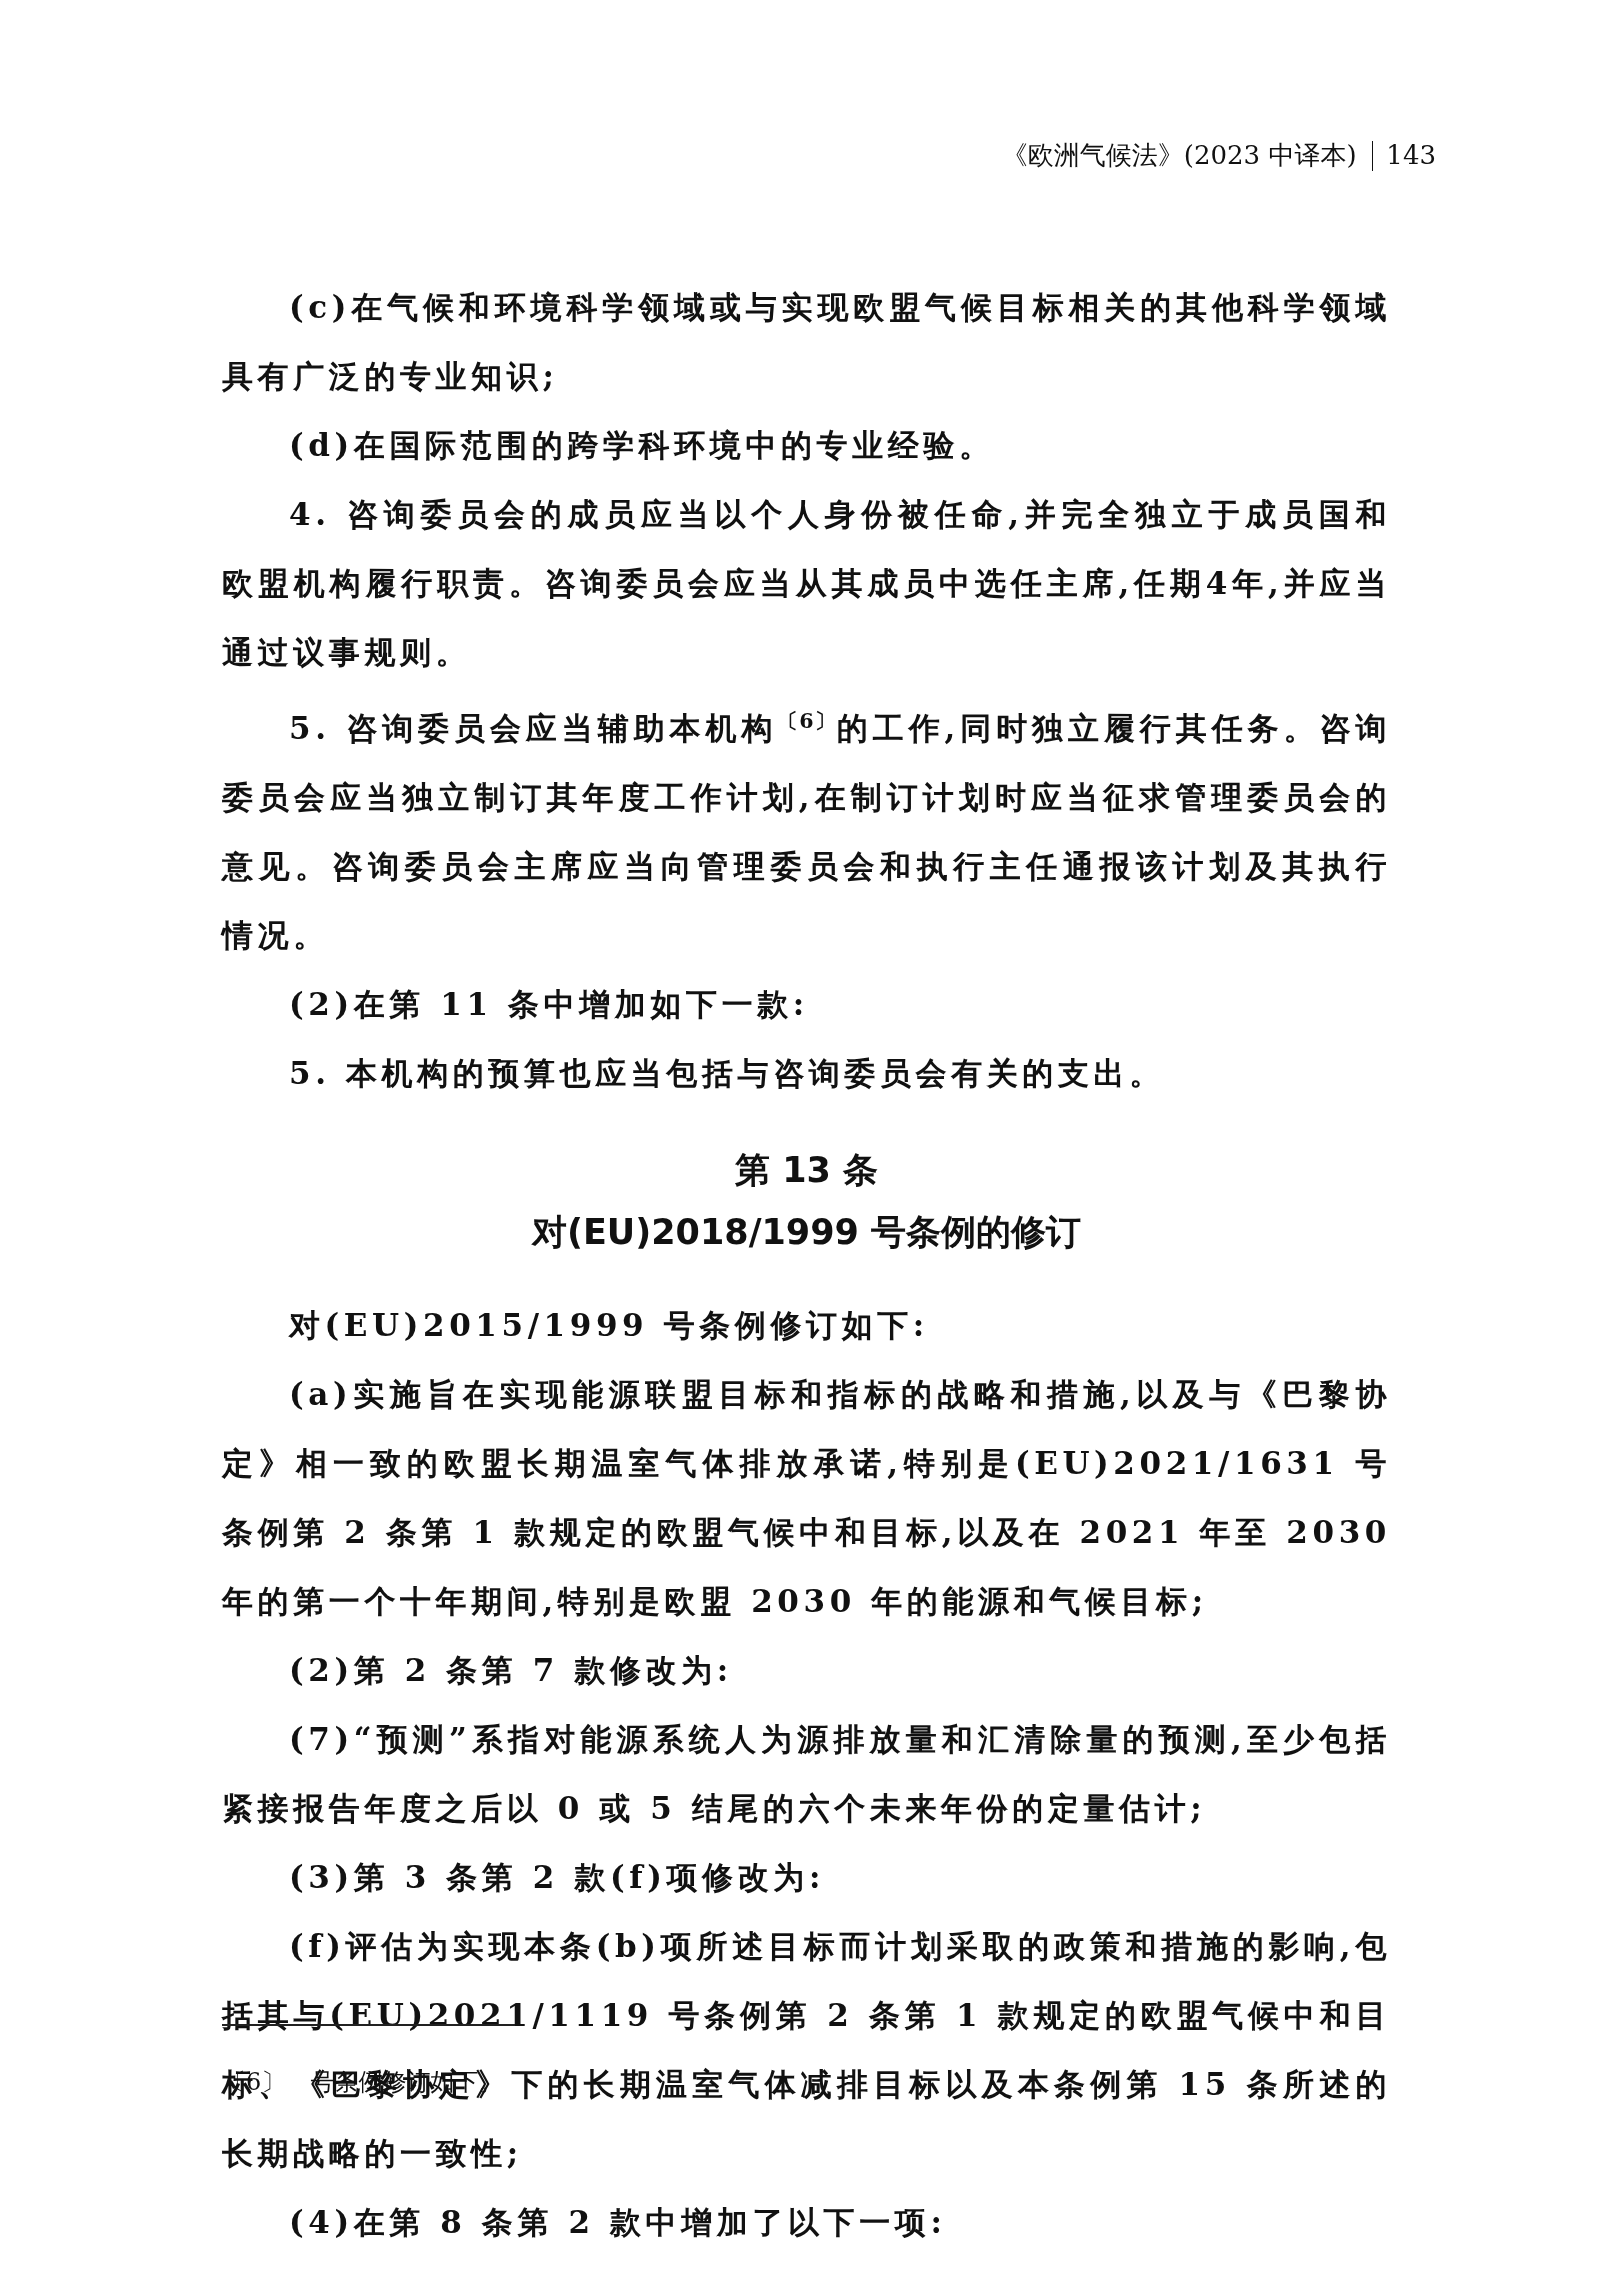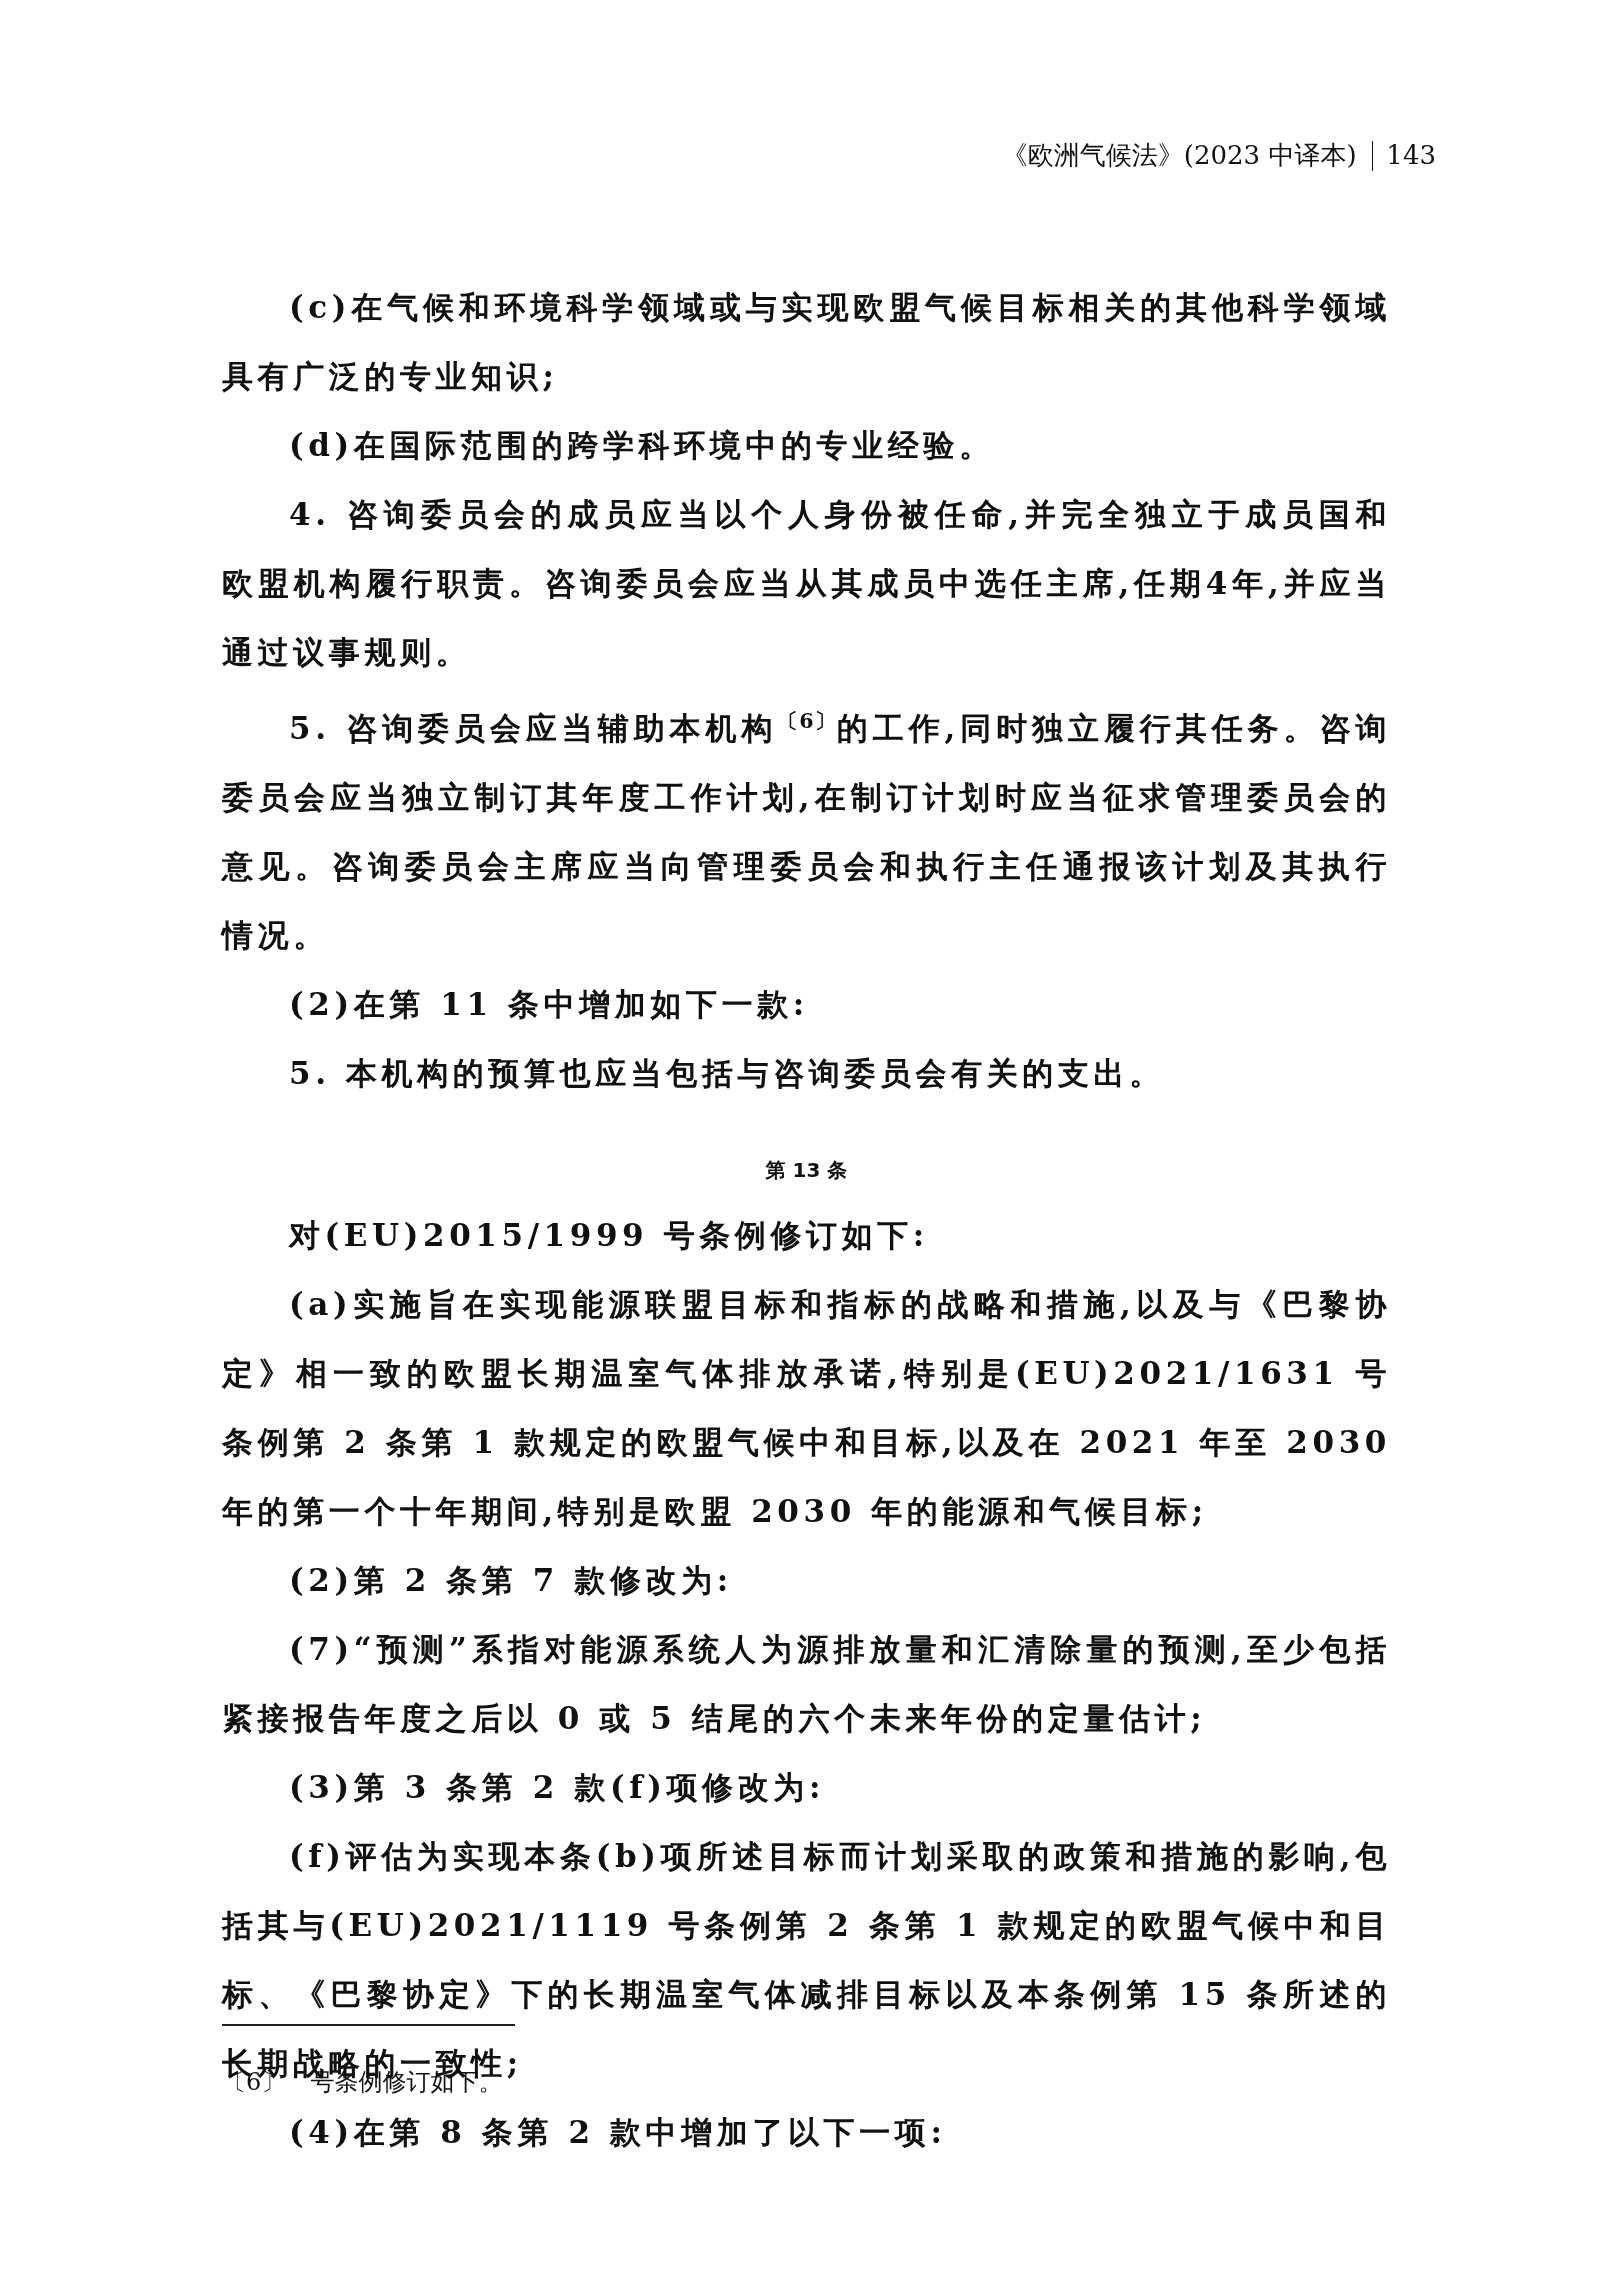--- a/index.html
+++ b/index.html
@@ -47,21 +47,21 @@
       letter-spacing: 4.6px;
       font-weight: bold;
     }
     .para.indent {
       text-indent: 67px;
     }
     .heading {
       font-family: "DejaVu Sans", "Liberation Sans", sans-serif;
       font-weight: bold;
       text-align: center;
-      font-size: 20px;
+      font-size: 35px;
       line-height: 62px;
       margin: 0;
     }
     .heading.article-no {
       margin-top: 31px;
     }
     .heading.article-title {
       margin-bottom: 28px;
     }
     .fn-ref {
@@ -100,20 +100,21 @@
 
 <div class="page-body">
   <p class="para indent">(c)在气候和环境科学领域或与实现欧盟气候目标相关的其他科学领域具有广泛的专业知识;</p>
   <p class="para indent">(d)在国际范围的跨学科环境中的专业经验。</p>
   <p class="para indent">4. 咨询委员会的成员应当以个人身份被任命,并完全独立于成员国和欧盟机构履行职责。咨询委员会应当从其成员中选任主席,任期4年,并应当通过议事规则。</p>
   <p class="para indent"><span>5. 咨询委员会应当辅助本机构</span><span class="fn-ref">〔6〕</span><span>的工作,同时独立履行其任务。咨询委员会应当独立制订其年度工作计划,在制订计划时应当征求管理委员会的意见。咨询委员会主席应当向管理委员会和执行主任通报该计划及其执行情况。</span></p>
   <p class="para indent">(2)在第 11 条中增加如下一款:</p>
   <p class="para indent">5. 本机构的预算也应当包括与咨询委员会有关的支出。</p>
 
   <h2 class="heading article-no">第 13 条</h2>
+  <h2 class="heading article-title">对(EU)2018/1999 号条例的修订</h2>
 
   <p class="para indent">对(EU)2015/1999 号条例修订如下:</p>
   <p class="para indent">(a)实施旨在实现能源联盟目标和指标的战略和措施,以及与《巴黎协定》相一致的欧盟长期温室气体排放承诺,特别是(EU)2021/1631 号条例第 2 条第 1 款规定的欧盟气候中和目标,以及在 2021 年至 2030 年的第一个十年期间,特别是欧盟 2030 年的能源和气候目标;</p>
   <p class="para indent">(2)第 2 条第 7 款修改为:</p>
   <p class="para indent">(7)“预测”系指对能源系统人为源排放量和汇清除量的预测,至少包括紧接报告年度之后以 0 或 5 结尾的六个未来年份的定量估计;</p>
   <p class="para indent">(3)第 3 条第 2 款(f)项修改为:</p>
   <p class="para indent">(f)评估为实现本条(b)项所述目标而计划采取的政策和措施的影响,包括其与(EU)2021/1119 号条例第 2 条第 1 款规定的欧盟气候中和目标、《巴黎协定》下的长期温室气体减排目标以及本条例第 15 条所述的长期战略的一致性;</p>
   <p class="para indent">(4)在第 8 条第 2 款中增加了以下一项:</p>
 
 </div>

